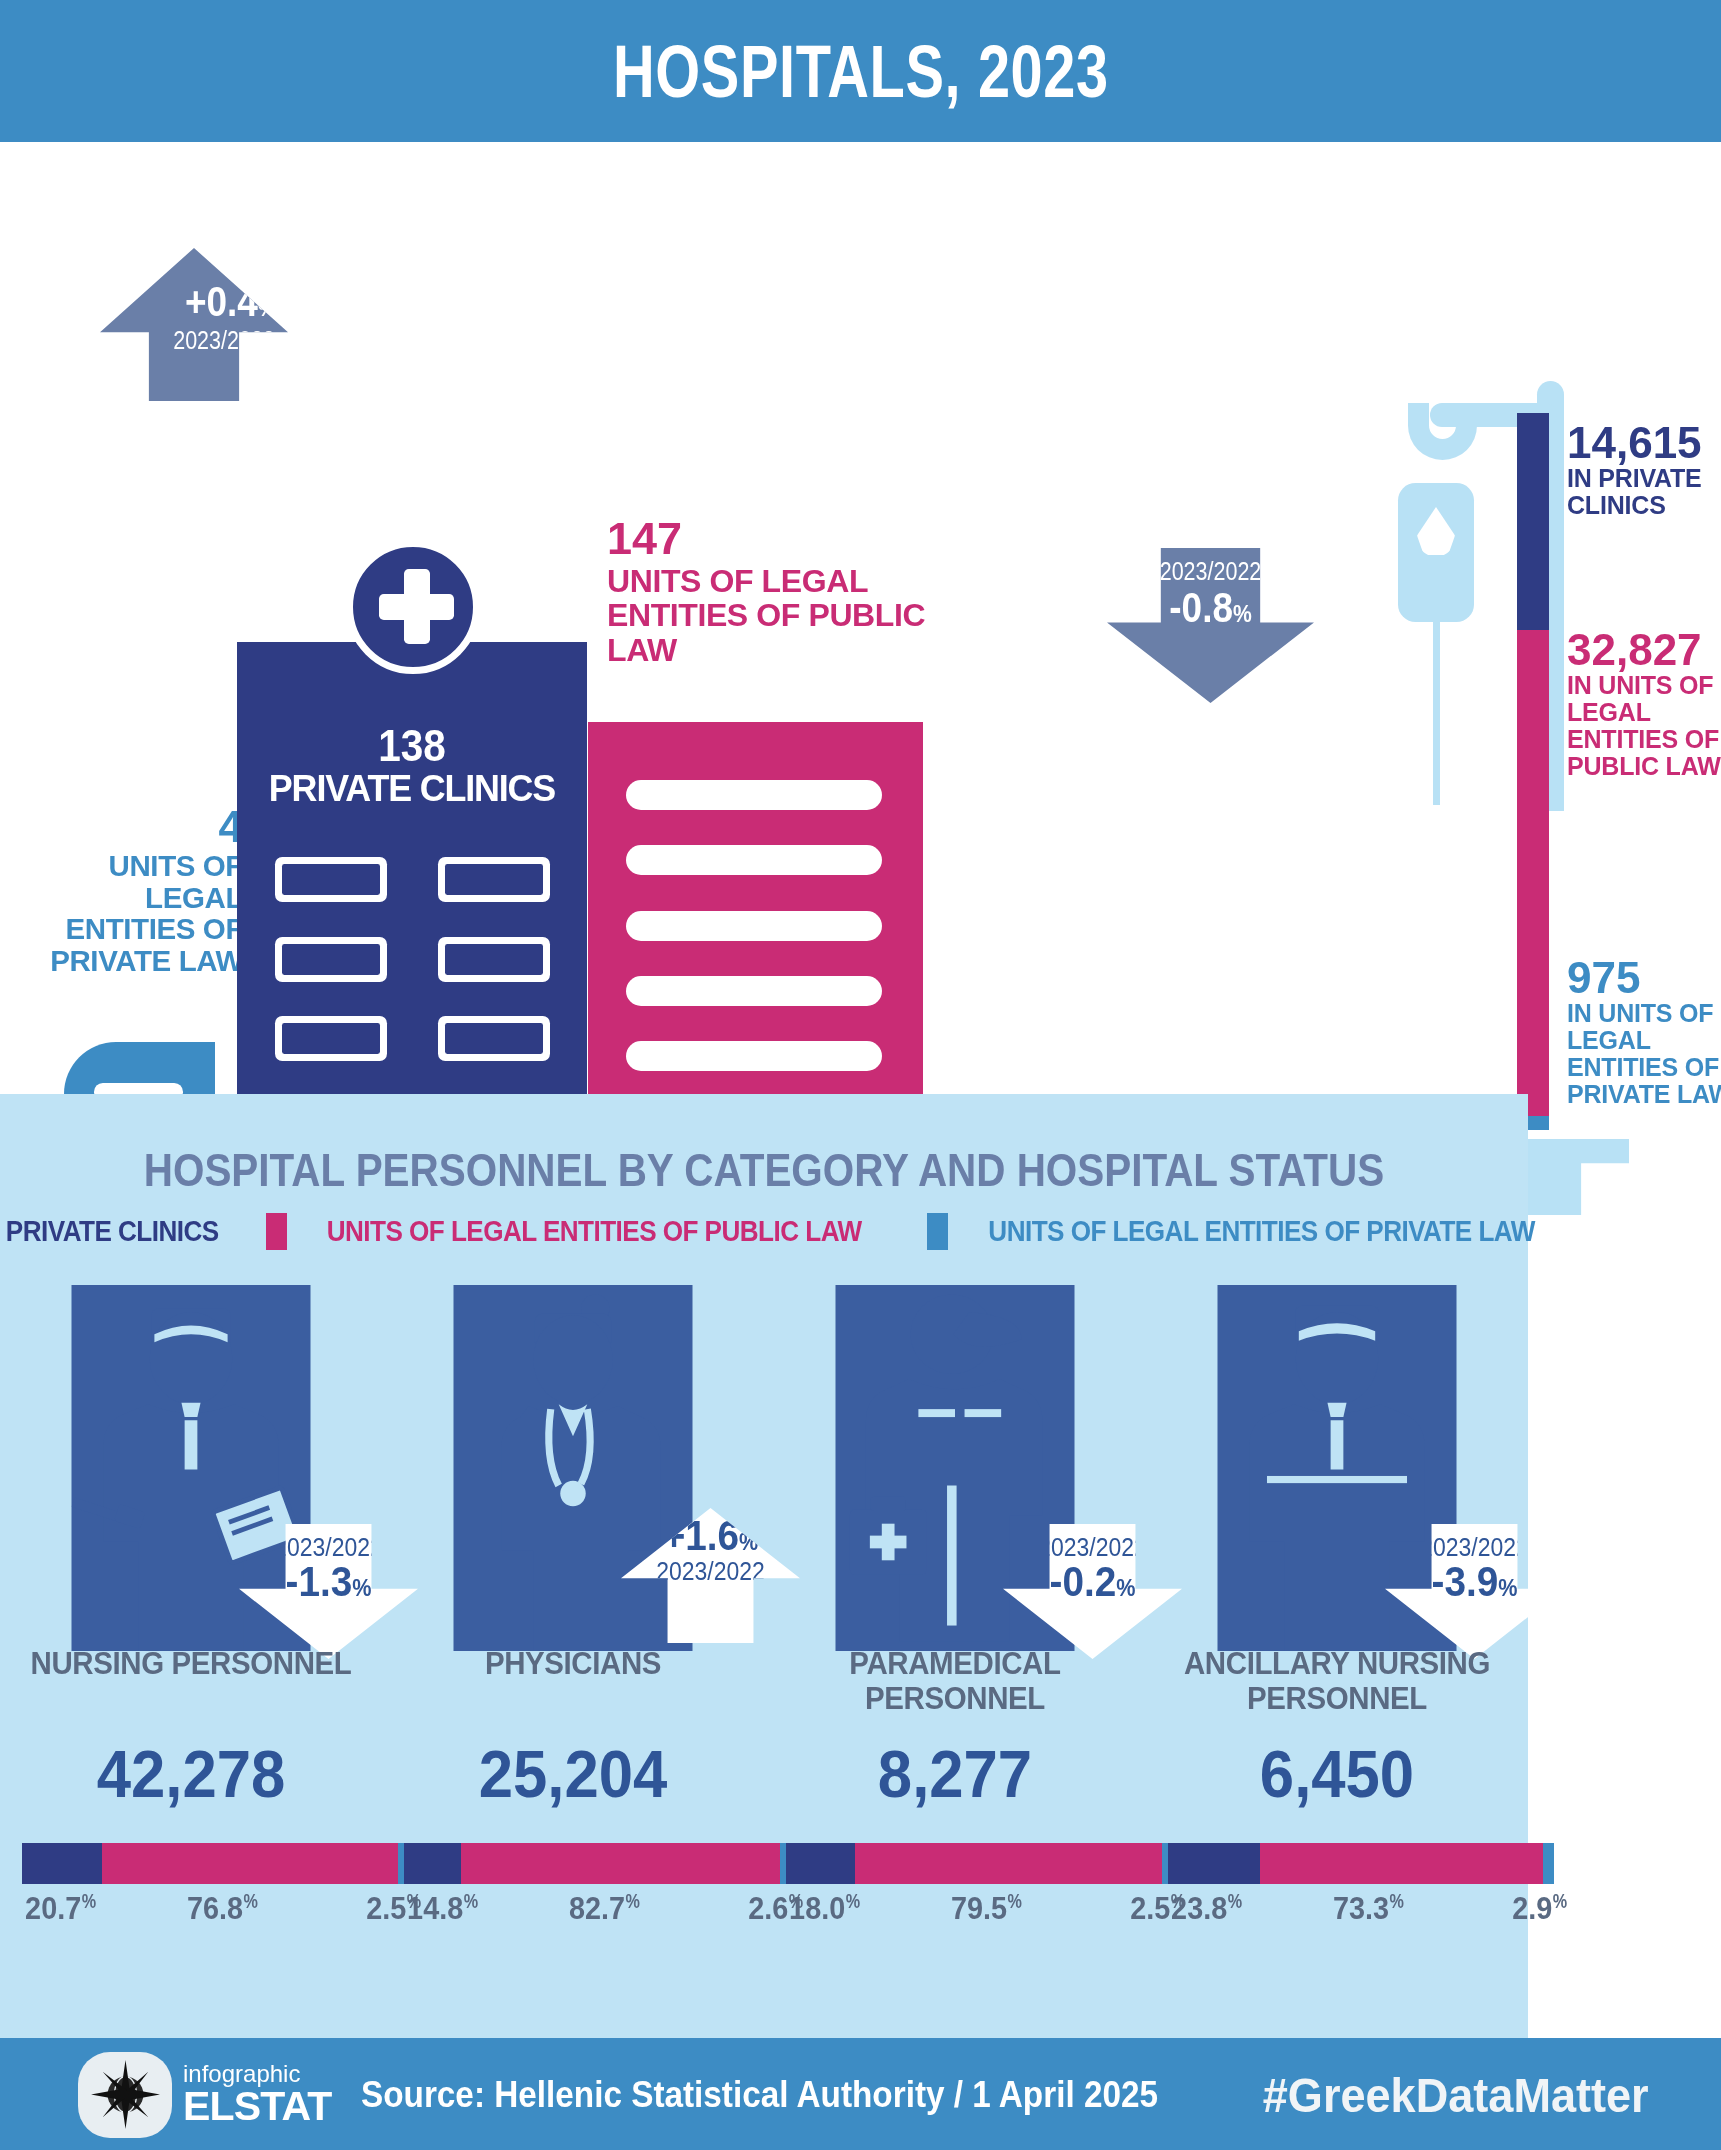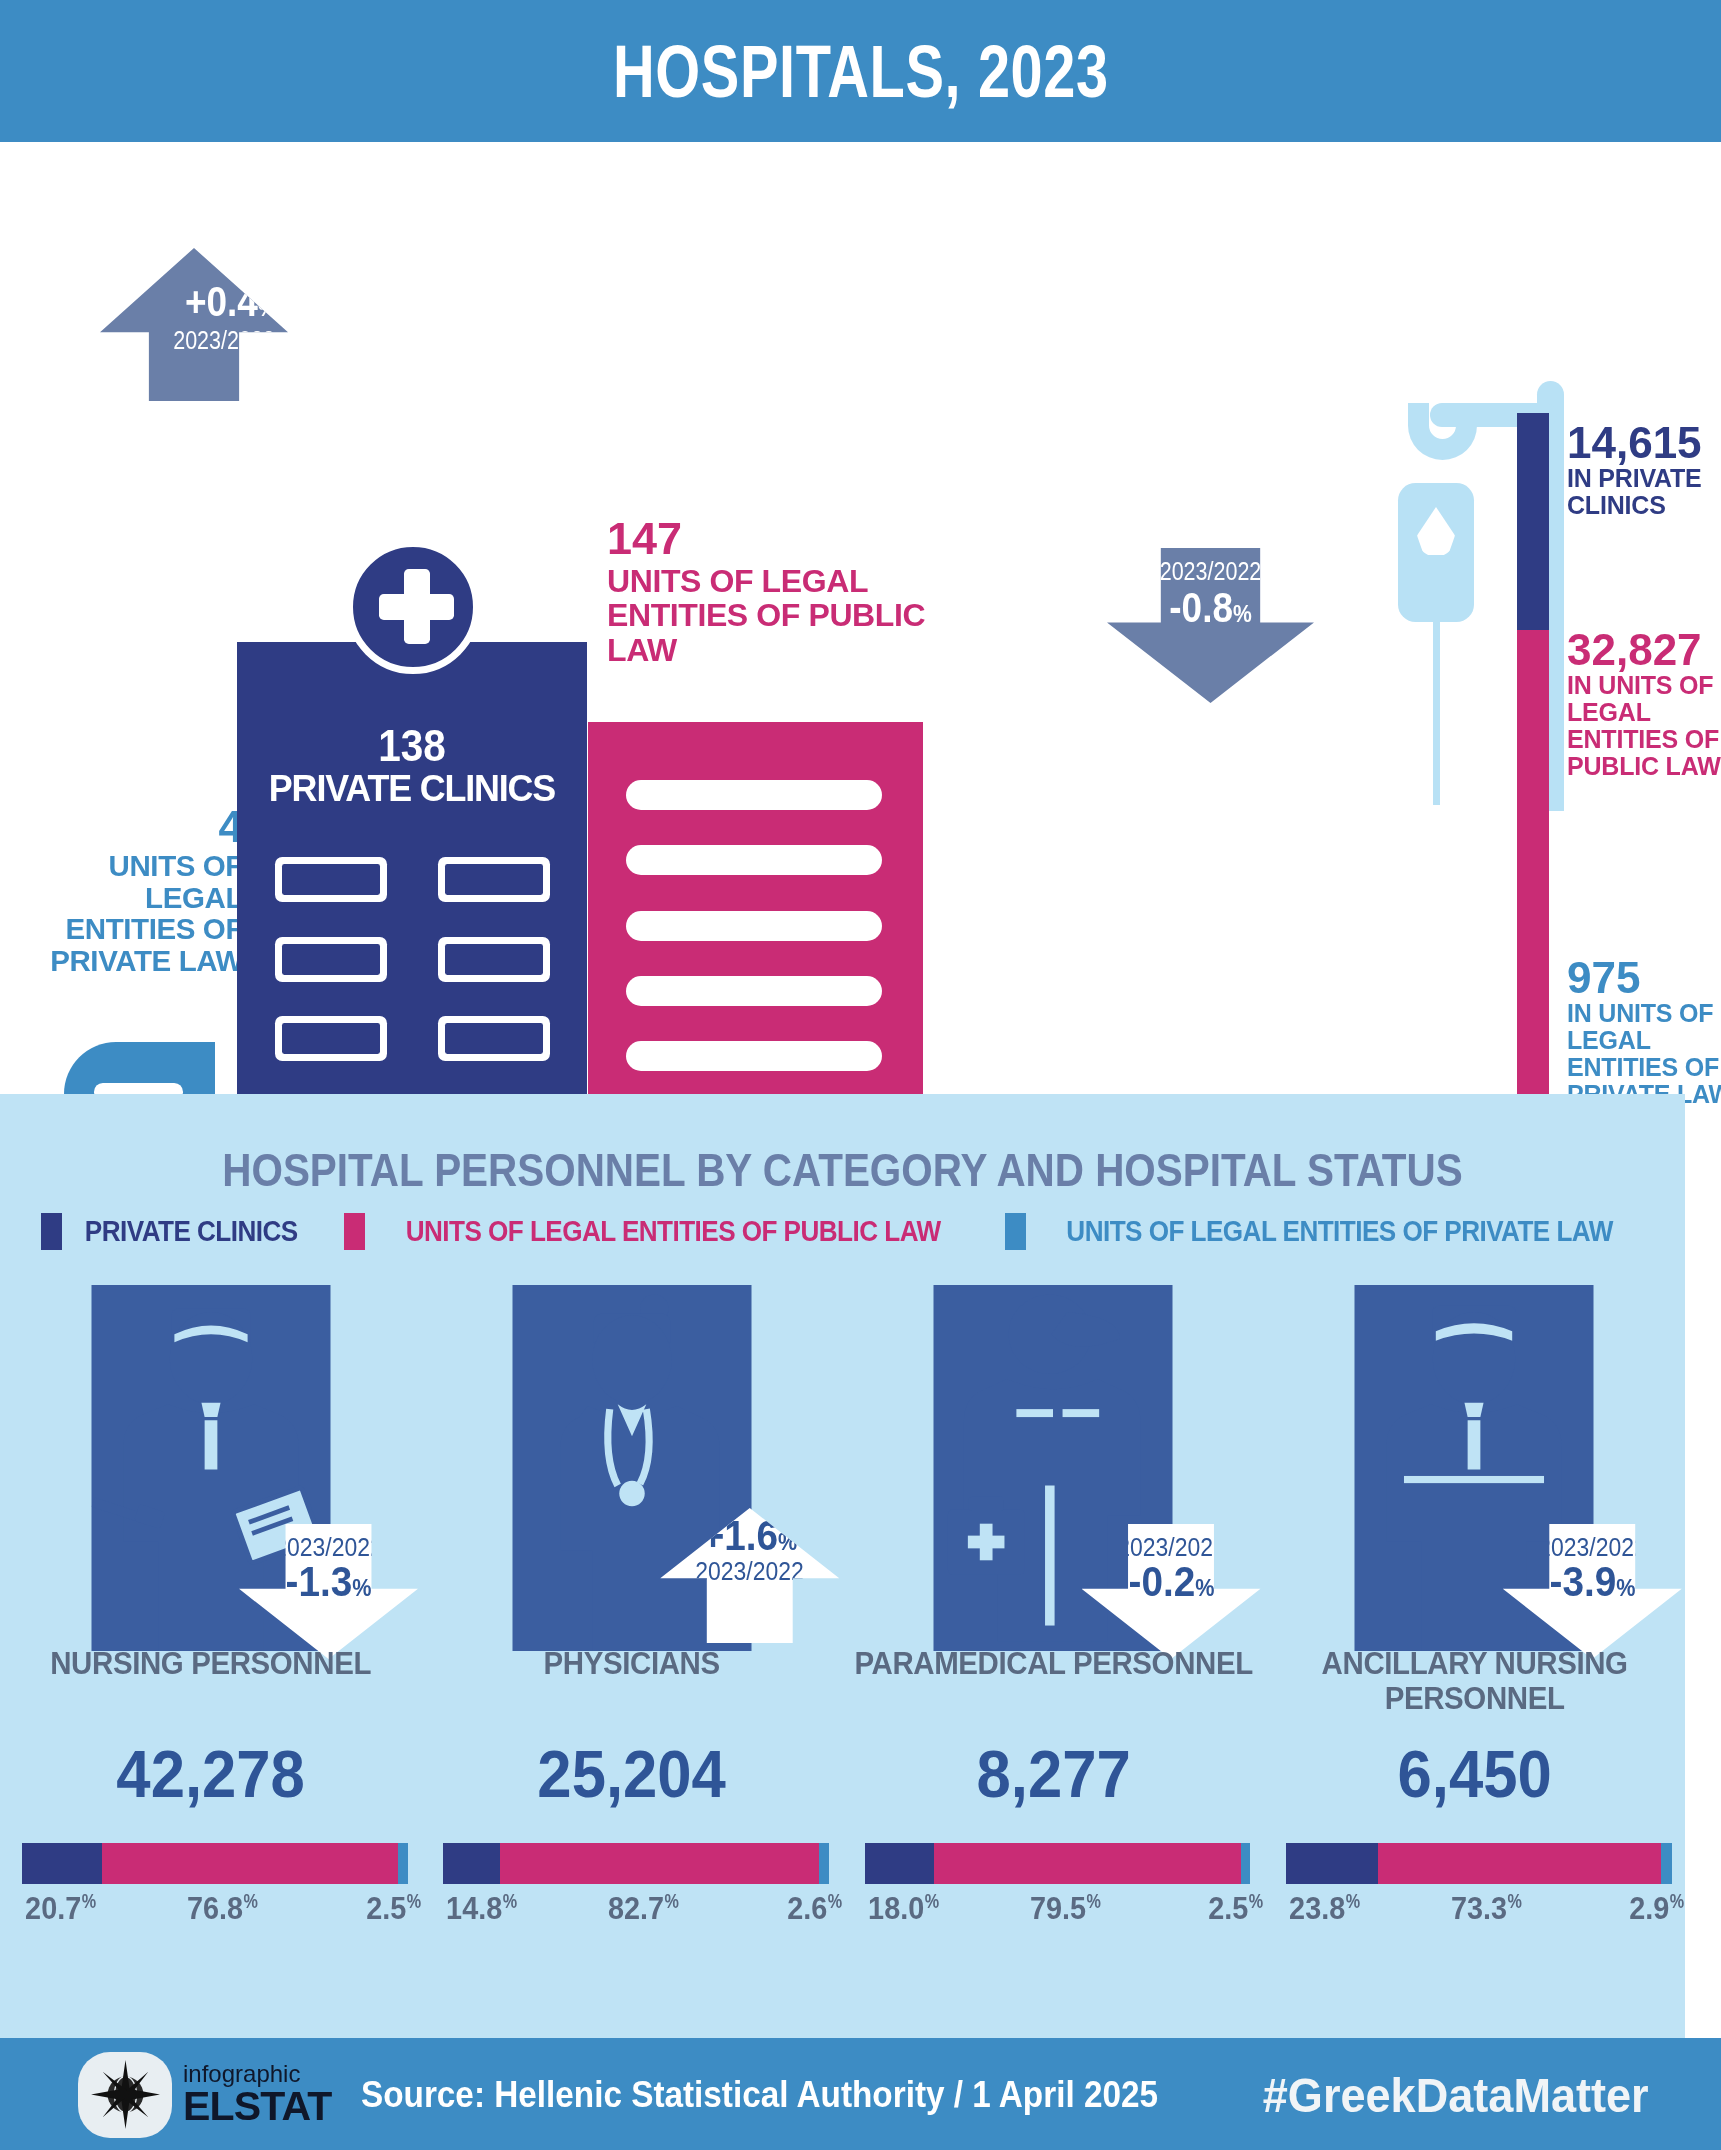--- a/index.html
+++ b/index.html
@@ -134,21 +134,21 @@
 
   
   .beds-bar { position:absolute; left:1517px; top:271px; width:32px; height:717px; }
   .beds-bar .seg { width:100%; }
   .beds-legend { position:absolute; }
   .beds-legend .n { font-weight:bold; font-size:44px; line-height:1; }
   .beds-legend .t { font-weight:bold; font-size:25px; line-height:1.08; letter-spacing:-0.2px; }
 
   
   .pers-panel {
-    position:absolute; left:0; top:1094px; width:1685px; height:944px;
+    position:absolute; left:0; top:1094px; width:1528px; height:944px;
     background:#bfe3f5;
   }
   .pers-title {
     position:absolute; left:0; top:48px; width:100%; text-align:center;
     color:#6a7fa8; font-size:47px; font-weight:bold; transform:scaleX(.86);
   }
   .legend { position:absolute; left:0; top:119px; width:100%;
             display:flex; justify-content:center; align-items:center; gap:35px; }
   .legend .item { display:flex; align-items:center; gap:10.4px; }
   .legend .sw { width:21px; height:37px; }
@@ -177,21 +177,21 @@
   .spct { position:absolute; left:22px; top:605px; width:386px; height:40px; }
   .spct span { position:absolute; color:#5a6a82; font-size:32px; font-weight:bold; transform:scaleX(.9); white-space:nowrap; }
   .spct span .u { font-size:20px; }
 
   
   .footer { position:absolute; left:0; top:2038px; width:1721px; height:113px;
             background:#3d8cc4; display:flex; align-items:center; }
   .logo-box { margin-left:78px; width:94px; height:86px; background:#e8eef2;
               border-radius:32px; position:relative; display:flex; align-items:center; justify-content:center; }
   .logo-star { width:69px; height:69px; }
-  .logo-text { margin-left:11px; color:#0f172a; line-height:1; }
+  .logo-text { margin-left:11px; color:#ffffff; line-height:1; }
   .logo-text .l1 { font-size:24px; }
   .logo-text .l2 { font-size:41px; font-weight:bold; letter-spacing:-0.8px; }
   .src { margin-left:29px; color:#ffffff; font-size:37px; font-weight:bold;
          transform:scaleX(.9); transform-origin:left center; white-space:nowrap; }
   .hash { position:absolute; right:56px; color:#f0f4f7; font-size:49px; font-weight:bold;
           transform:scaleX(.92); white-space:nowrap; }
 </style>
 </head>
 <body>
 

